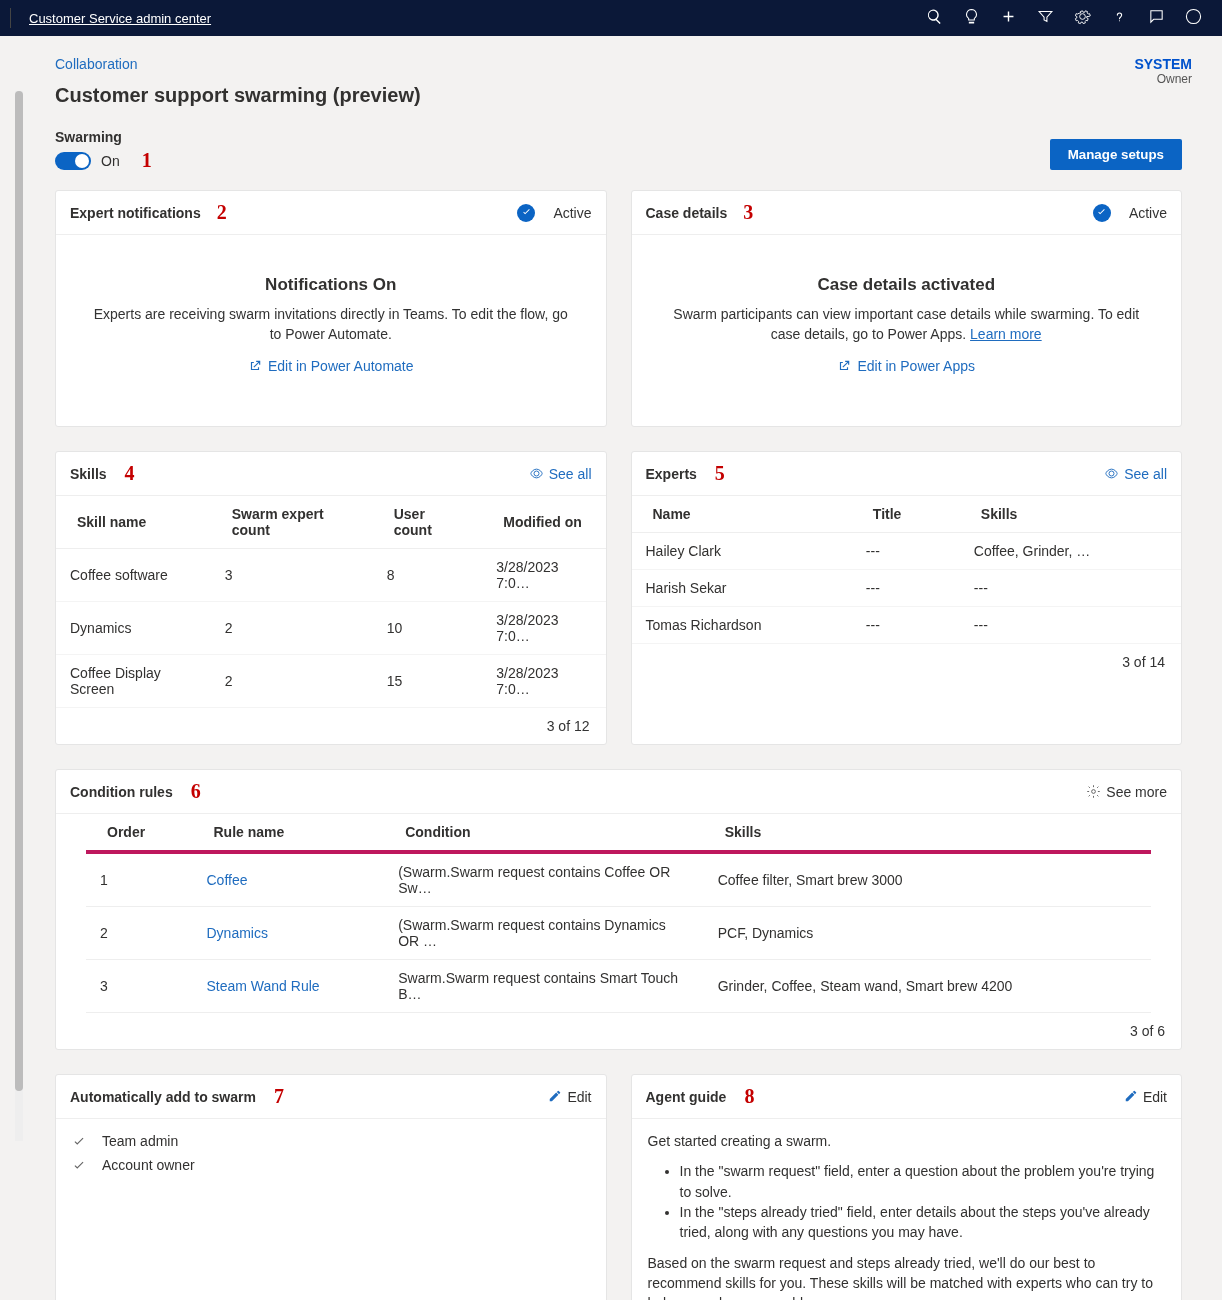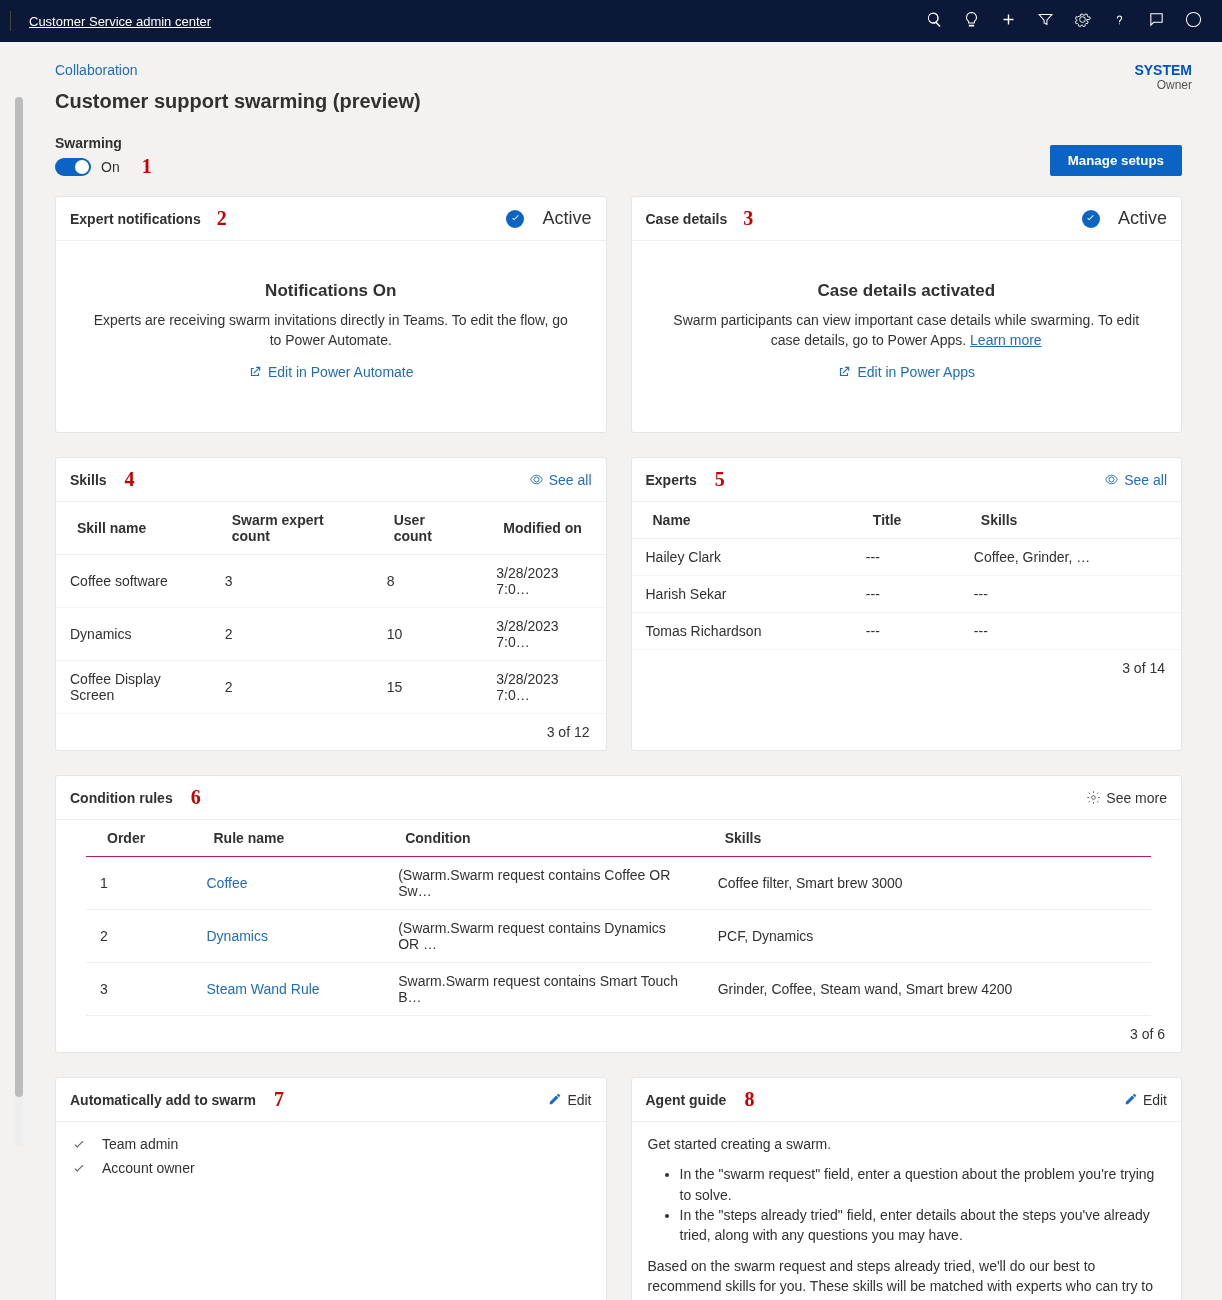--- a/index.html
+++ b/index.html
@@ -1,55 +1,55 @@
 <!DOCTYPE html>
 <html><head>
 <meta charset="utf-8">
 <style>
   * { box-sizing: border-box; margin: 0; padding: 0; }
   body { font-family: "Segoe UI", Arial, sans-serif; background: #f3f2f1; font-size: 14px; color: #323130; }
-  .topbar { height: 42px; background: #0b1838; color: #fff; display: flex; align-items: center; padding: 0 10px; justify-content: space-between; }
+  .topbar { height: 36px; background: #0b1838; color: #fff; display: flex; align-items: center; padding: 0 10px; justify-content: space-between; }
   .topbar-title { text-decoration: underline; font-size: 13px; cursor: pointer; margin-left: 8px; }
   .topbar-sep { width: 1px; height: 20px; background: #444; }
   .topbar-icons { display: flex; gap: 20px; align-items: center; padding-right: 10px; }
   .topbar-icons svg { width: 17px; height: 17px; fill: #fff; }
   .page { padding: 20px 40px; position: relative; margin-left: 15px; }
   .crumb { color: #1f6cbf; font-size: 14px; margin-bottom: 12px; cursor: pointer; }
   .page-title { font-size: 20px; font-weight: 600; }
   .owner-block { position: absolute; right: 30px; top: 20px; text-align: right; }
   .owner-block .sys { color: #0052cc; font-weight: 700; }
   .owner-block .ow { font-size: 12px; color: #555; }
   .row-top { display: flex; justify-content: space-between; align-items: flex-start; margin-top: 22px; margin-bottom: 18px; }
   .swarming-label { font-weight: 600; margin-bottom: 4px; }
   .toggle-row { display: flex; align-items: center; gap: 10px; }
   .toggle { width: 36px; height: 18px; border-radius: 10px; background: #0b64c4; position: relative; cursor: pointer; }
   .toggle::after { content: ''; position: absolute; right: 2px; top: 2px; width: 14px; height: 14px; border-radius: 50%; background: #fff; }
   .btn-primary { background: #0b64c4; color: #fff; border: none; padding: 8px 18px; font-weight: 600; border-radius: 2px; cursor: pointer; margin-top: 10px; }
   .grid2 { display: flex; gap: 24px; margin-bottom: 24px; }
   .card { background: #fff; border: 1px solid #e5e5e5; border-radius: 3px; flex: 1; }
   .card-header { display: flex; justify-content: space-between; align-items: center; padding: 10px 14px; border-bottom: 1px solid #eee; font-weight: 600; position: relative; }
-  .active-badge { display: flex; align-items: center; gap: 18px; font-weight: 400; font-size: 18px; color: #333; justify-content: flex-end; }
+  .active-badge { display: flex; align-items: center; gap: 18px; font-weight: 400; font-size: 14px; color: #333; justify-content: flex-end; }
   .check-circle { width: 18px; height: 18px; border-radius: 50%; background: #0b64c4; display: inline-flex; align-items: center; justify-content: center; }
   .check-circle svg { width: 11px; height: 11px; fill: #fff; }
   .card-body-center { padding: 40px 30px 50px; text-align: center; }
   .card-body-center h3 { font-weight: 600; font-size: 17px; margin-bottom: 10px; }
   .card-body-center p { color: #333; line-height: 1.4; margin-bottom: 14px; }
   .link { color: #1f6cbf; text-decoration: none; cursor: pointer; }
   .link-ul { text-decoration: underline; }
   .ext-link { display: inline-flex; align-items: center; gap: 6px; color: #1f6cbf; cursor: pointer; }
   .ext-link svg { width: 14px; height: 14px; }
   table { width: 100%; border-collapse: collapse; }
   th { text-align: left; font-weight: 600; padding: 10px 21px; border-bottom: 1px solid #eee; }
   td { padding: 10px 14px; border-bottom: 1px solid #f4f4f4; }
   .see-all { display: flex; align-items: center; gap: 5px; color: #1f6cbf; font-weight: 400; cursor: pointer; }
   .see-all svg { width: 15px; height: 15px; }
   .card-footer { padding: 10px 16px; text-align: right; color: #333; }
   .full-card { background: #fff; border: 1px solid #e5e5e5; border-radius: 3px; margin-bottom: 24px; }
   .rules-body { padding: 0 30px; }
-  .rules-body th { border-bottom: 1px solid #be185d; }
+  .rules-body th { border-bottom: 4px solid #be185d; }
   .rules-body td { border-bottom: 1px solid #eee; }
   .edit-link { display: flex; gap: 5px; font-weight: 400; cursor: pointer; }
   .edit-link svg { width: 14px; height: 14px; }
   .auto-list { padding: 10px 16px; }
   .auto-item { display: flex; align-items: center; gap: 16px; padding: 4px 0; }
   .auto-item svg { width: 14px; height: 14px; stroke: #666; }
   .guide-body { padding: 12px 16px; line-height: 1.45; }
   .guide-body ul { padding-left: 32px; margin: 10px 0; }
   .annotation { position: absolute; font-family: "Segoe Script","Comic Sans MS",cursive; color: #c40000; font-size: 20px; font-weight: 700; pointer-events: none; }
   .scroll-track { position: absolute; left: 0; top: 55px; width: 8px; height: 1050px; background: #eee; }

